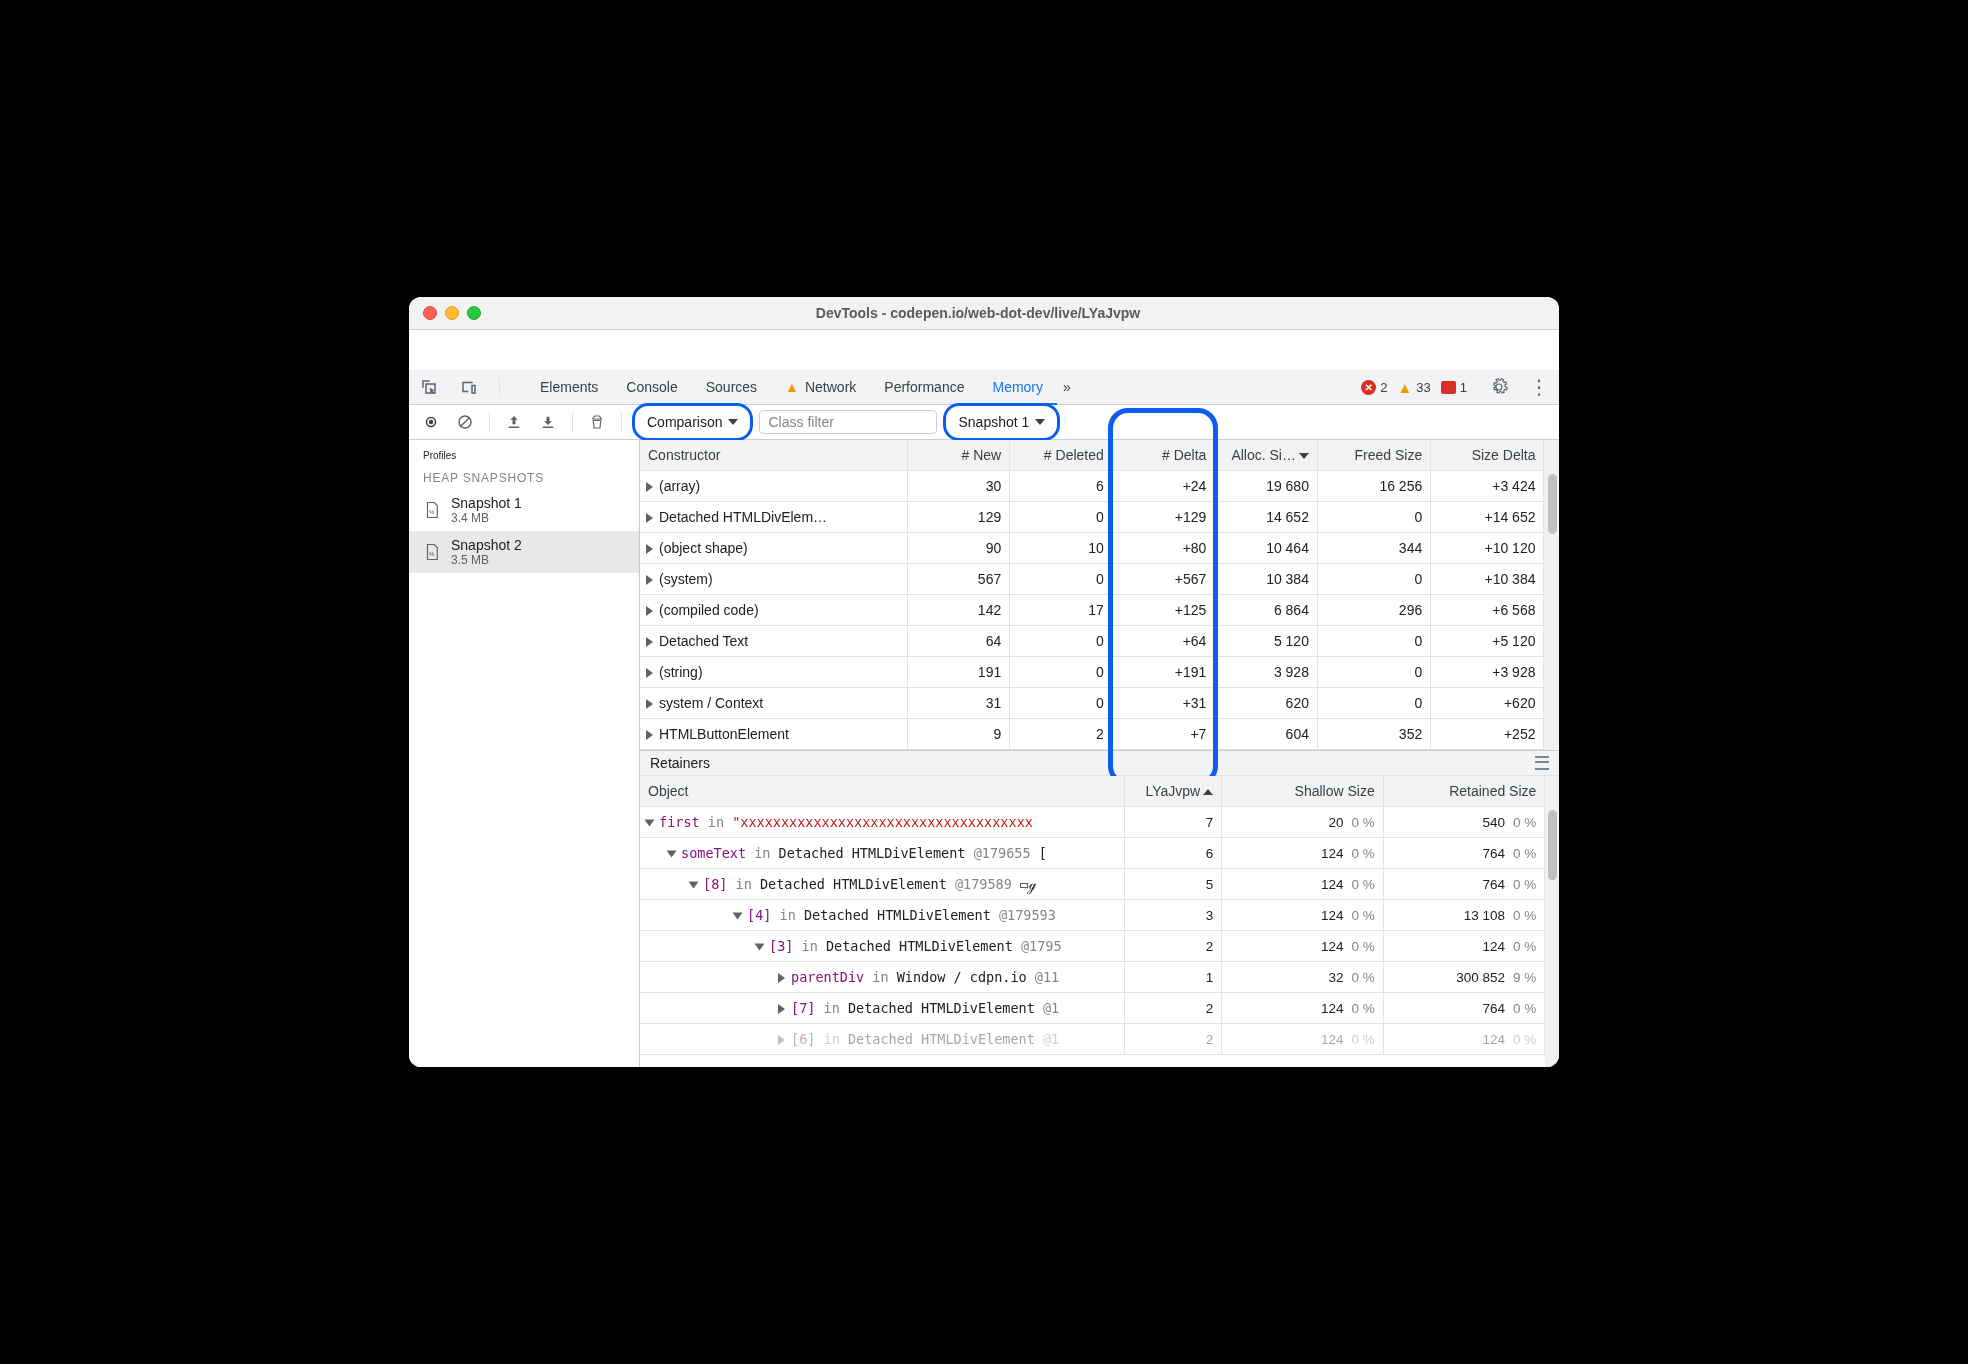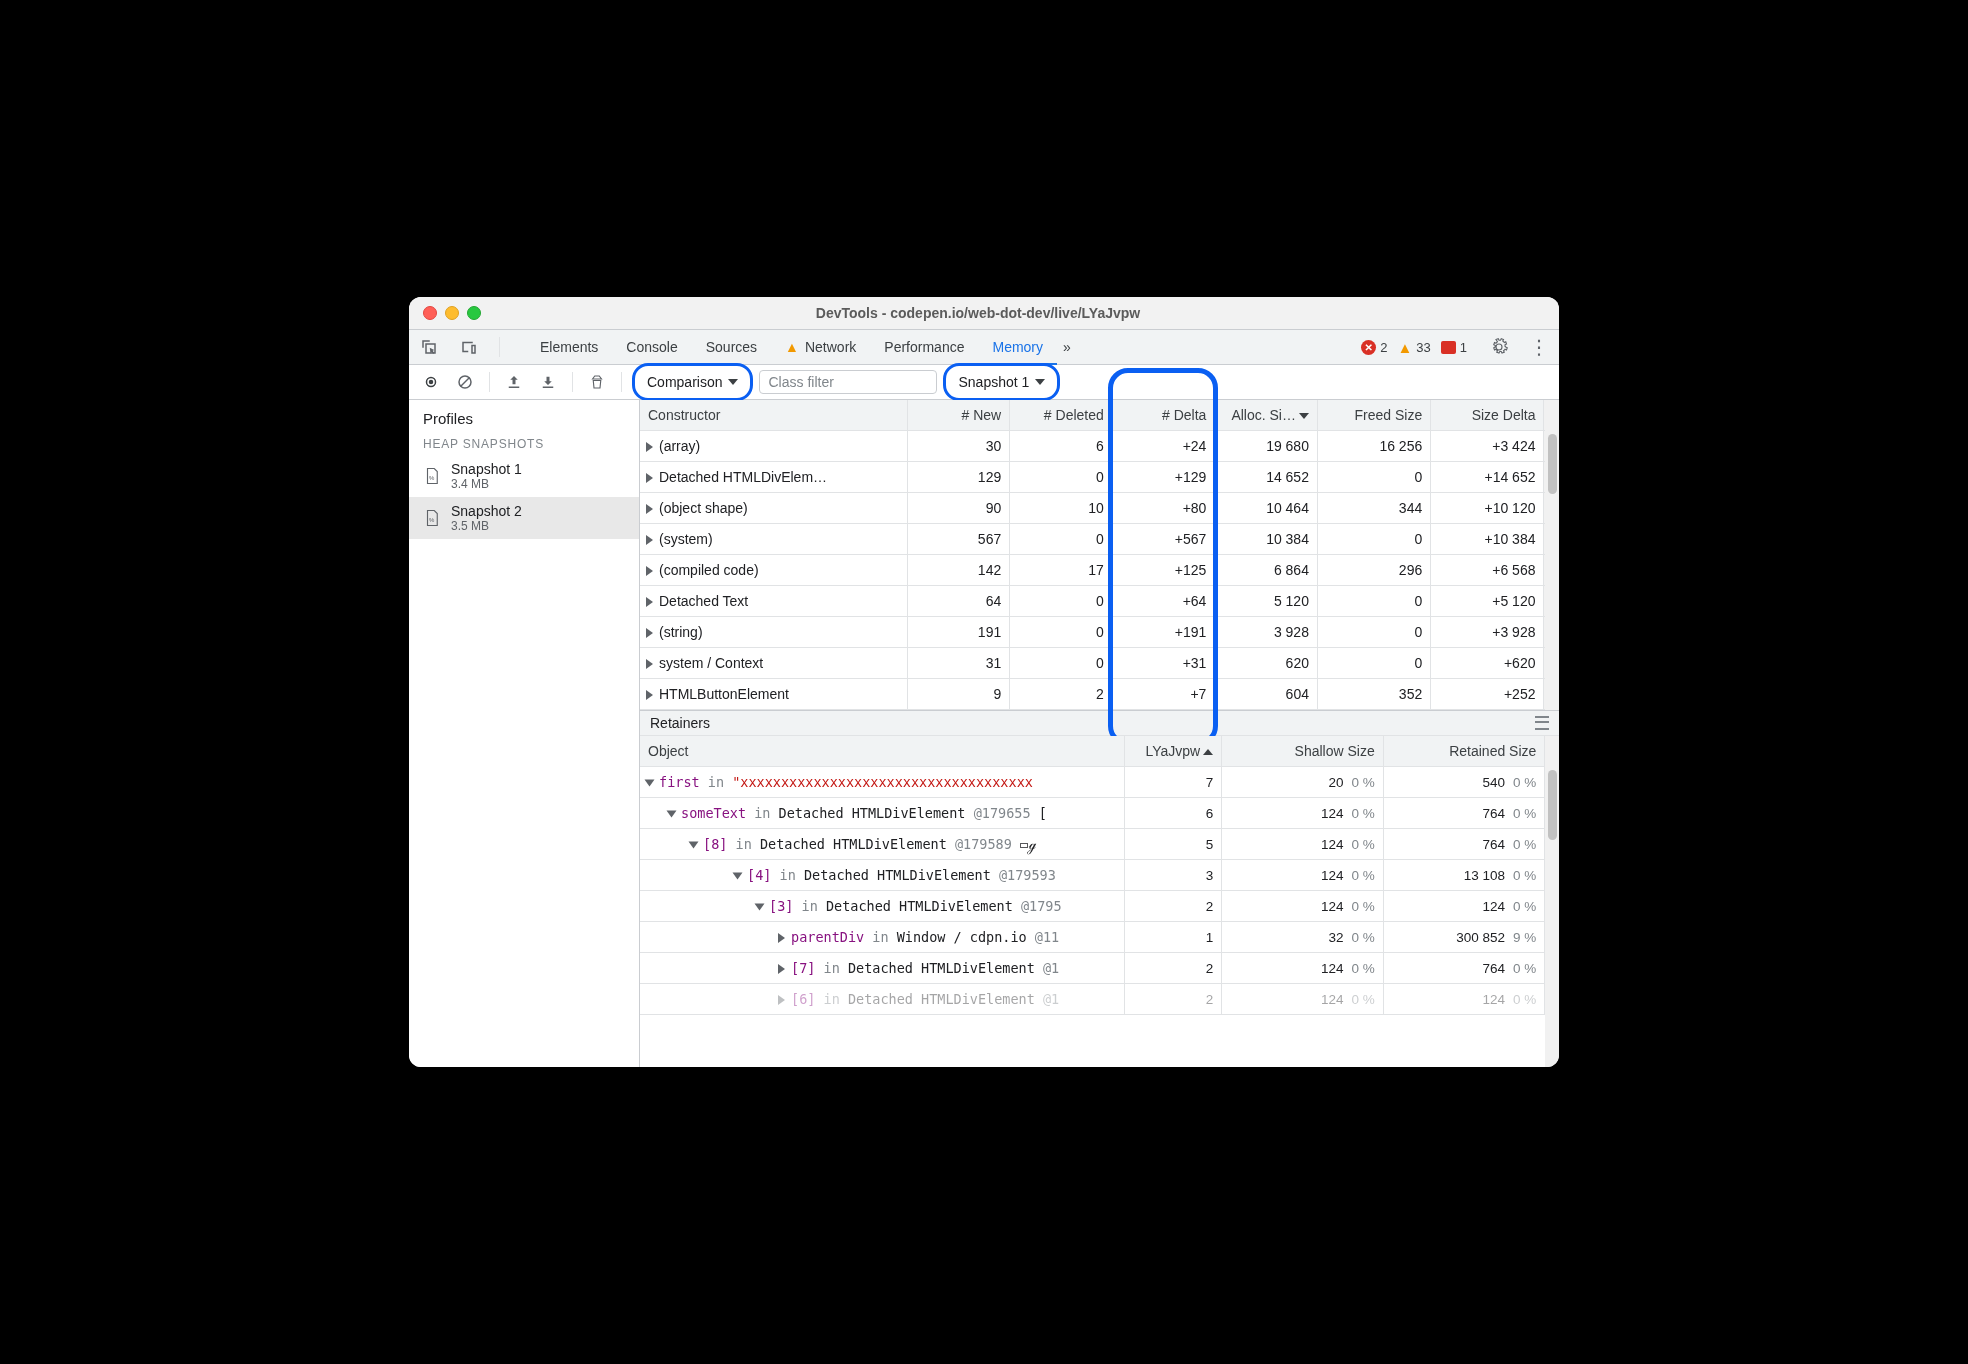--- a/index.html
+++ b/index.html
@@ -56,20 +56,21 @@
   .title{position:absolute;left:0;right:12px;text-align:center;font-weight:600;color:#5b5b5b;font-size:14px;}
   
   .tabs-row{
     height:34px;
     background:var(--panel-header);
     border-bottom:1px solid var(--border);
     display:flex;align-items:center;
     gap:12px;
     padding:0 6px;
     flex:0 0 auto;
+    margin-top:40px;
   }
   .icon-btn{width:28px;height:28px;display:flex;align-items:center;justify-content:center;color:#5f6368;border-radius:4px;}
   .icon-btn svg{width:18px;height:18px;fill:currentColor;}
   .tabs{display:flex;align-items:stretch;margin-left:10px;gap:0;height:100%;}
   .tab{padding:0 14px;display:flex;align-items:center;color:#3c4043;font-size:14px;gap:6px;white-space:nowrap;}
   .tab.active{color:var(--blue);border-bottom:2px solid var(--blue);font-weight:500;margin-bottom:-1px;}
   .spacer{flex:1;}
   .status-group{display:flex;align-items:center;gap:10px;margin-right:6px;color:#3c4043;font-size:13px;}
   .status-item{display:flex;align-items:center;gap:4px;}
   .status-badge{width:15px;height:15px;border-radius:50%;display:flex;align-items:center;justify-content:center;color:#fff;font-size:10px;font-weight:700;}
@@ -92,21 +93,21 @@
     height:22px;border:1px solid var(--border);border-radius:4px;
     padding:0 8px;font-size:14px;color:#80868b;display:flex;align-items:center;width:160px;
   }
   
   .body{flex:1;display:flex;min-height:0;}
   .sidebar{
     width:230px;border-right:1px solid var(--border);
     display:flex;flex-direction:column;
     background:#fff;
   }
-  .side-title{padding:10px 14px 6px;font-size:15px;}
+  .side-title{padding:10px 14px 6px;font-size:10px;}
   .side-sub{padding:4px 14px;color:#80868b;font-size:12px;letter-spacing:.8px;}
   .snap{
     display:flex;gap:10px;padding:6px 14px;align-items:center;
   }
   .snap.sel{background:#e8e8e8;}
   .snap .ic{width:18px;height:22px;}
   .snap .name{font-size:14px;}
   .snap .sz{font-size:12px;color:#5f6368;}
   .main{flex:1;display:flex;flex-direction:column;min-width:0;}
   

